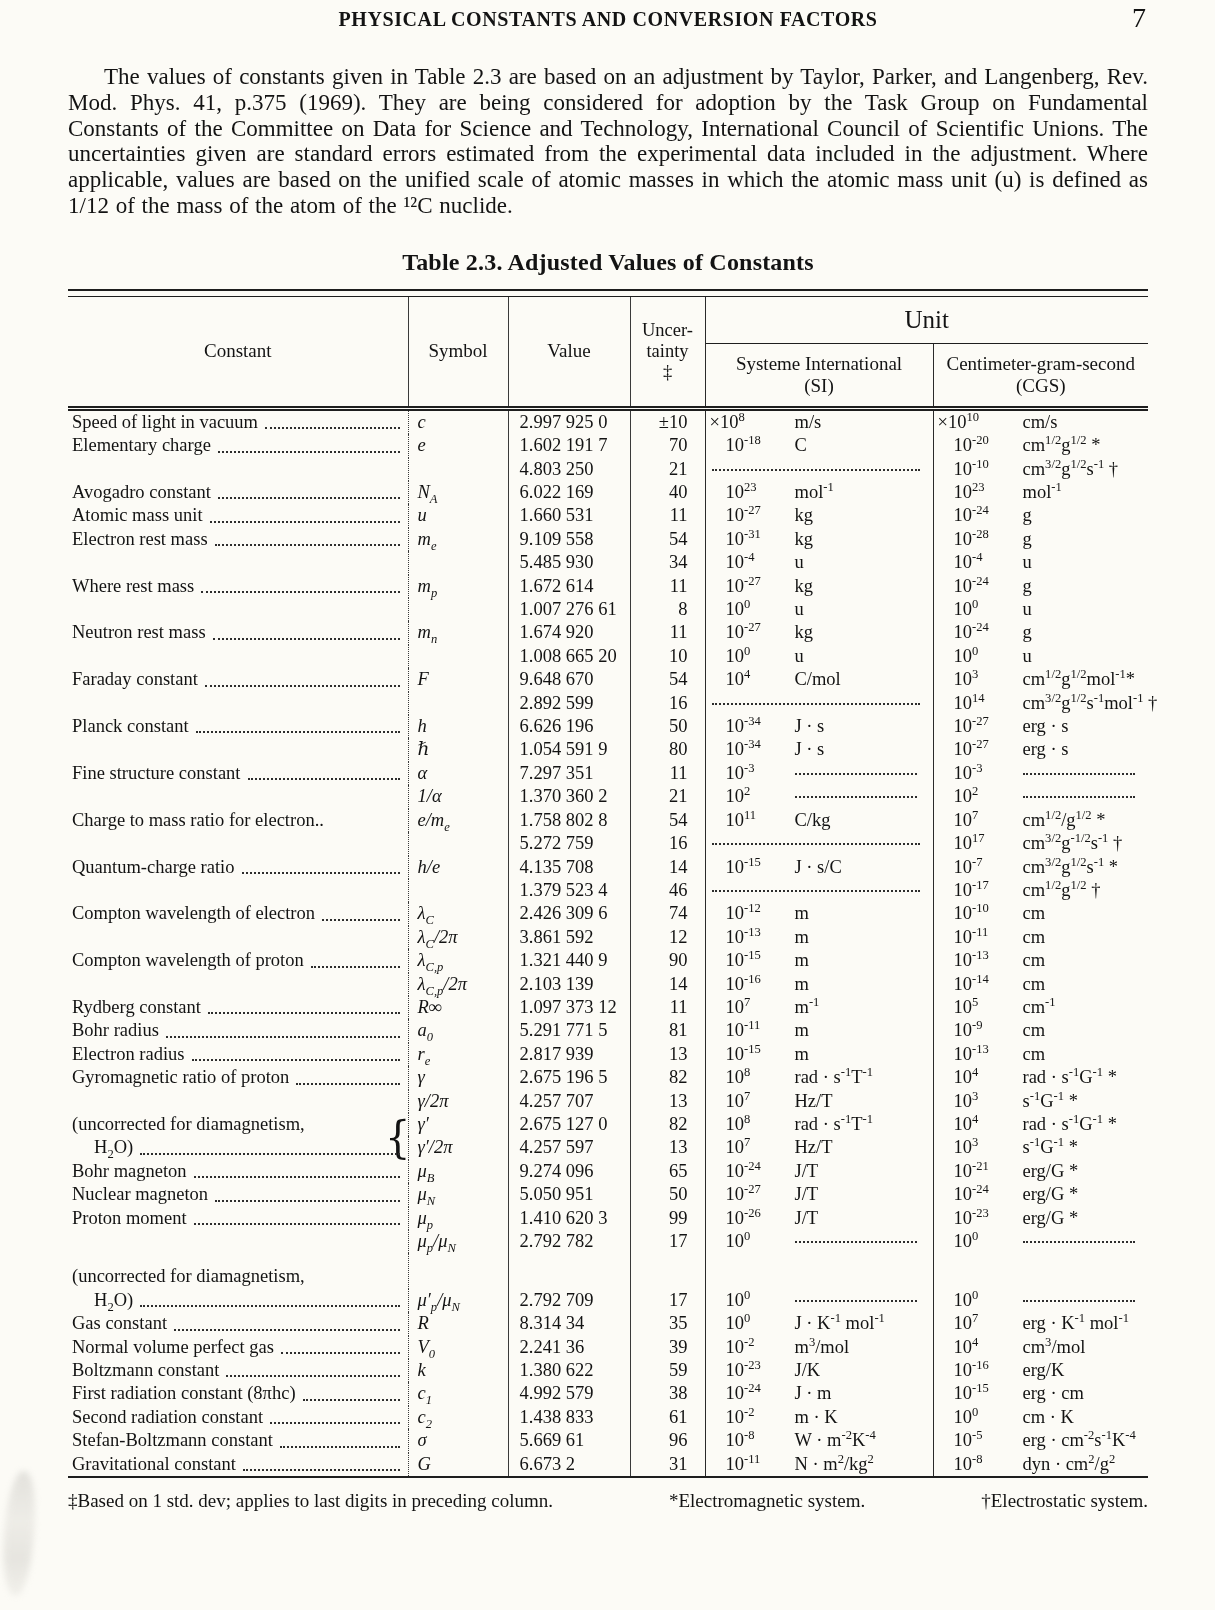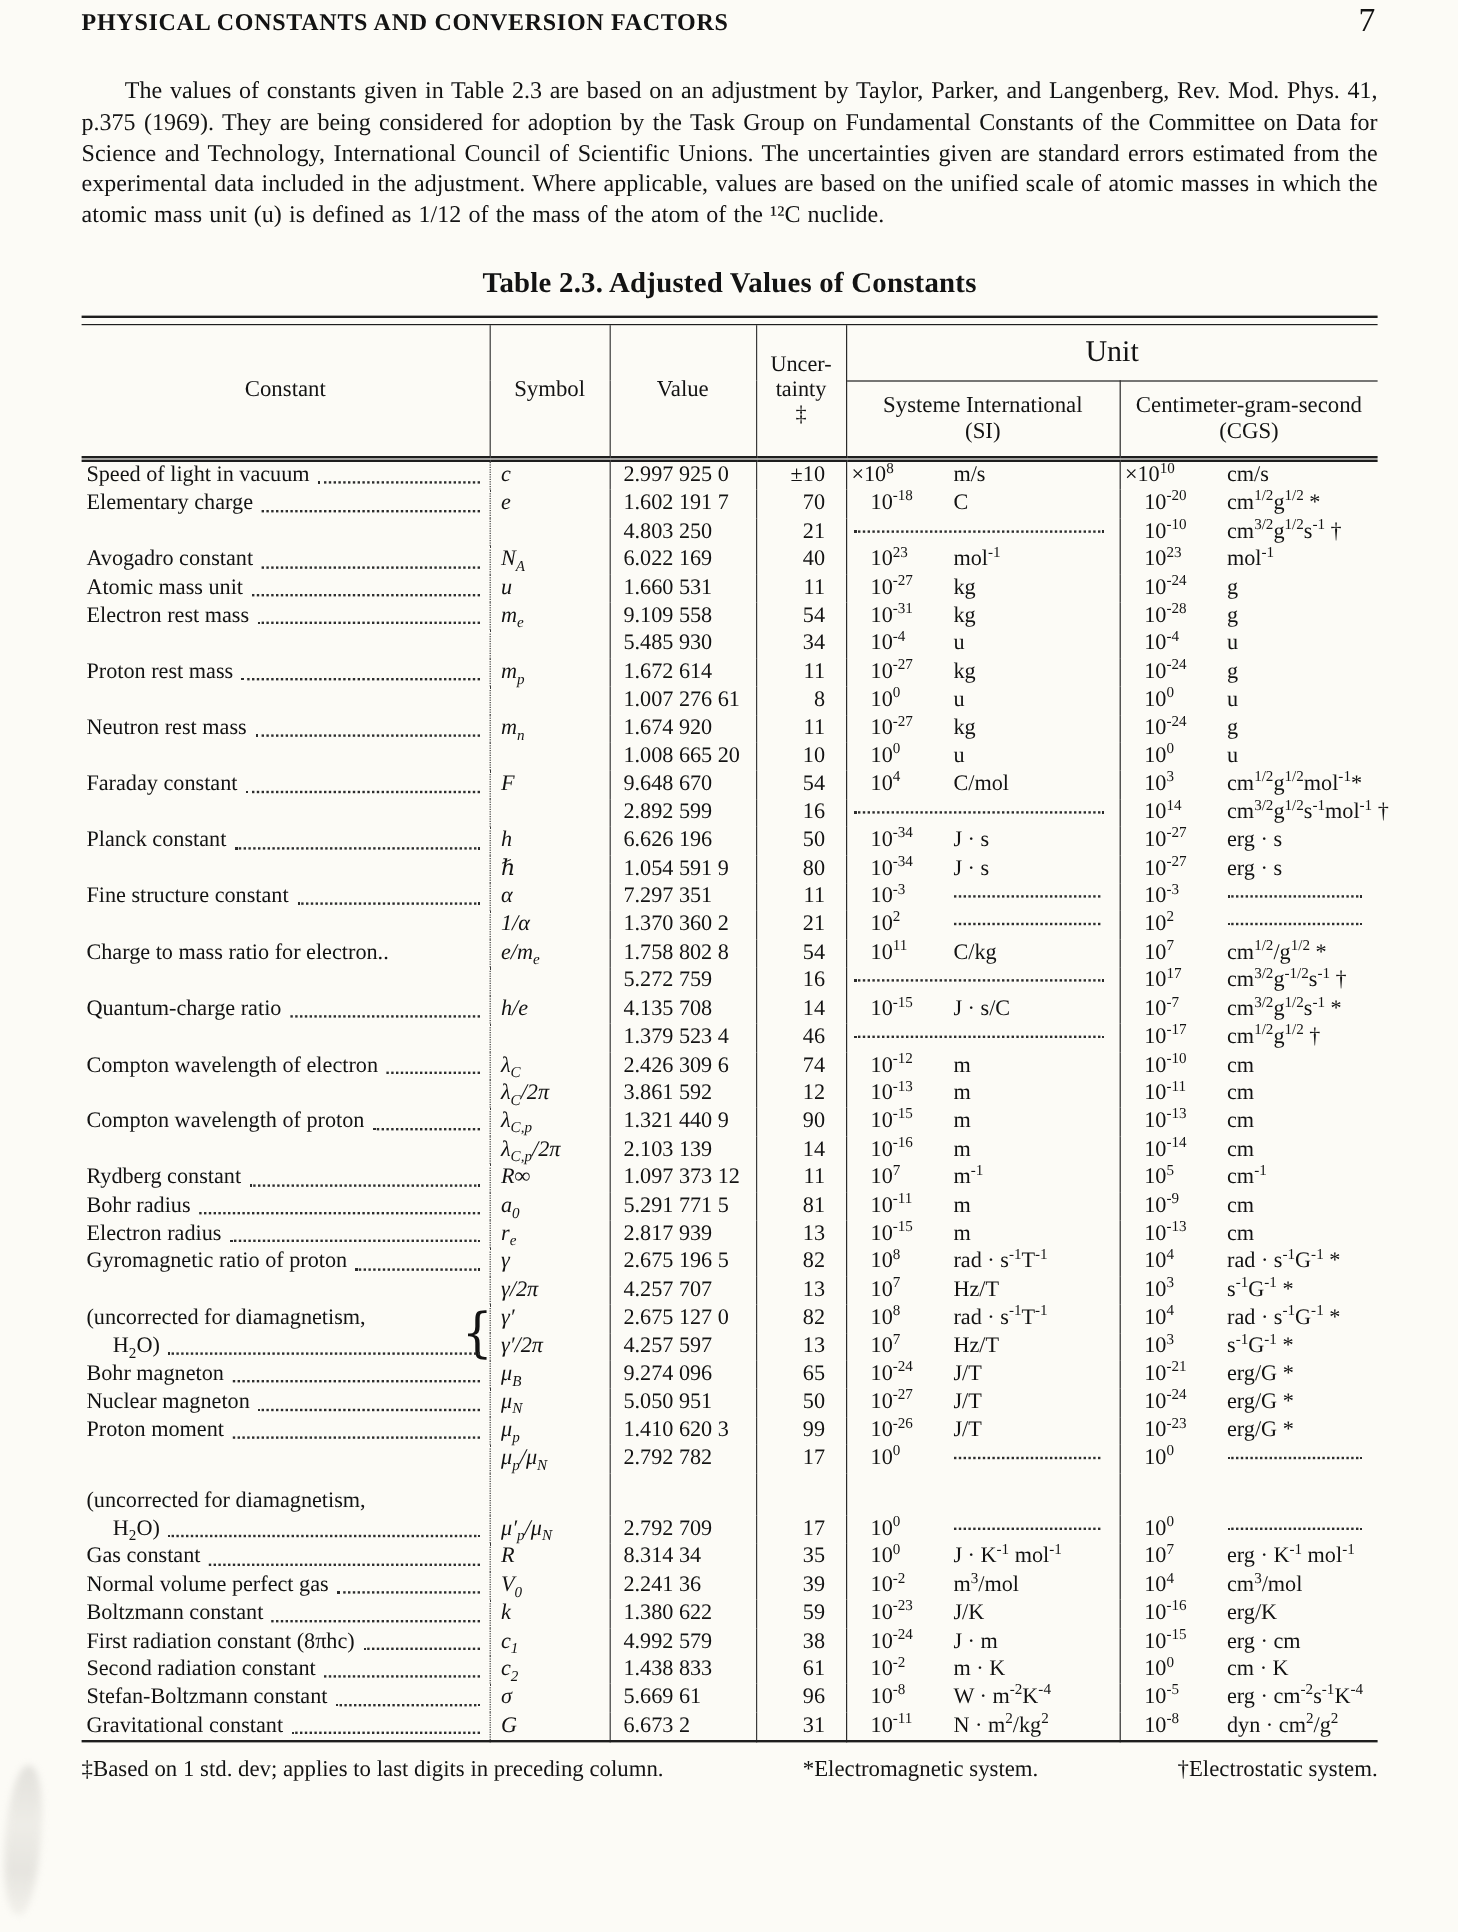--- a/index.html
+++ b/index.html
@@ -8,33 +8,33 @@
     width:1215px;height:1610px;
     margin:0 auto;
     background:#fcfbf6;
     color:#131313;
     font-family:"Liberation Serif","DejaVu Serif",serif;
     box-sizing:border-box;
     padding:8px 67px 0 68px;
     overflow:hidden;
   }
   
-  .page-header{position:relative;text-align:left;height:34px;}
+  .page-header{position:relative;text-align:center;height:34px;}
   .page-header h1{
     display:inline-block;margin:0;
     font-size:20px;font-weight:600;letter-spacing:.6px;
   }
   .page-num{
     position:absolute;right:2px;top:-6px;
     font-size:28px;font-weight:500;
   }
   
   .intro{
     margin:22px 0 0 0;
-    font-size:20px;line-height:25.8px;
+    font-size:23px;line-height:25.8px;
     text-align:justify;text-indent:36px;
     word-spacing:1px;
   }
   
   .tbl-title{
     margin:30px 0 13px 0;
     text-align:center;
     font-size:24px;font-weight:700;letter-spacing:.2px;
   }
   
@@ -235,21 +235,21 @@
           </td>
           <td class="c-sym"></td>
           <td class="c-val">5.485 930</td>
           <td class="c-unc">34</td>
           <td class="c-si"><span class="mult">10<sup>-4</sup></span><span class="unit">u</span></td>
           <td class="c-cgs"><span class="mult">10<sup>-4</sup></span><span class="unit">u</span></td>
         </tr>
         <tr>
           <td class="c-const">
             <div class="cline">
-              <span class="cname">Proton rest mass</span>
+              <span class="cname">Where rest mass</span>
               <span class="leader"></span>
             </div>
           </td>
           <td class="c-sym">m<sub>p</sub></td>
           <td class="c-val">1.672 614</td>
           <td class="c-unc">11</td>
           <td class="c-si"><span class="mult">10<sup>-27</sup></span><span class="unit">kg</span></td>
           <td class="c-cgs"><span class="mult">10<sup>-24</sup></span><span class="unit">g</span></td>
         </tr>
         <tr>

